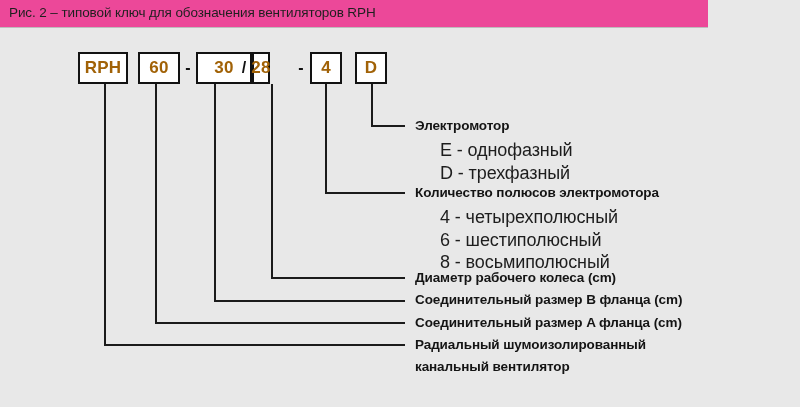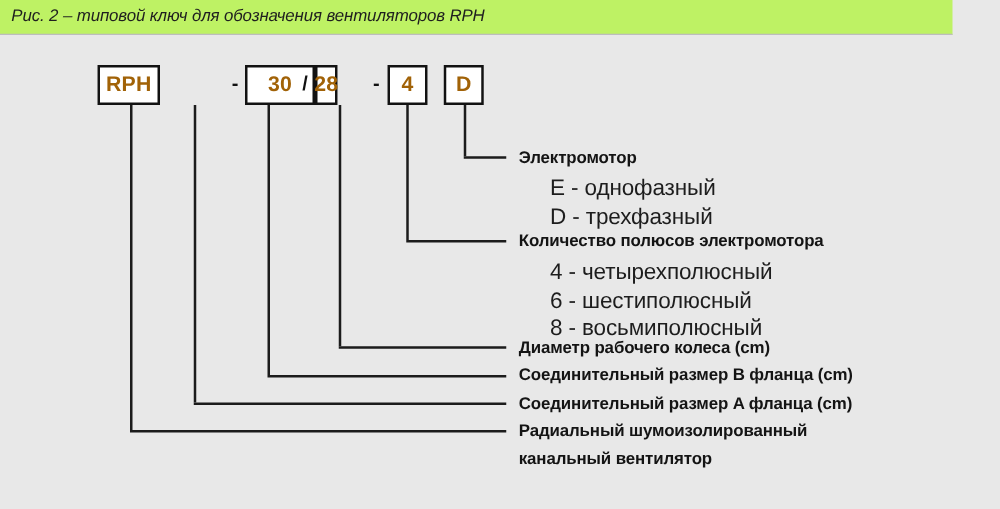--- a/index.html
+++ b/index.html
@@ -8,24 +8,23 @@
     background:#e8e8e8;
     font-family:"Liberation Sans", sans-serif;
     overflow:hidden;
     position:relative;
     color:#1a1a1a;
   }
   #figure-root { position:relative; width:800px; height:407px; }
 
   
   .header-bar {
-    position:absolute; left:0; top:0; width:762px; height:27px;
-    background:#bef264;
+    position:absolute; left:0; top:0; width:708px; height:27px;
+    background:#ec4899;
     border-bottom:1px solid #bdbdbd;
-    font-style:italic;
   }
   .header-title {
     position:absolute; left:9px; top:5px;
     font-size:13.5px; font-weight:400; color:#1f1f1f;
     white-space:nowrap; letter-spacing:-0.1px;
   }
 
   
   .code-row { position:absolute; left:0; top:0; width:800px; height:95px; }
   .code-box {
@@ -67,20 +66,21 @@
 <body>
 
 <div id="figure-root">
 
   <div class="header-bar">
     <div class="header-title">Рис. 2 – типовой ключ для обозначения вентиляторов RPH</div>
   </div>
 
   <div class="code-row" id="code-row">
       <div class="code-box" style="left: 78px; width: 50px;">RPH</div>
+      <div class="code-box" style="left: 138px; width: 42px;">60</div>
       <div class="code-sep" style="left: 180px; width: 16px;">-</div>
       <div class="code-box" style="left: 196px; width: 56px;">30</div>
       <div class="code-sep" style="left: 236px; width: 16px;">/</div>
       <div class="code-box" style="left: 252px; width: 18px; text-align: center;">28</div>
       <div class="code-sep" style="left: 292px; width: 18px;">-</div>
       <div class="code-box" style="left: 310px; width: 32px;">4</div>
       <div class="code-box" style="left: 355px; width: 32px;">D</div>
     </div>
 
   <div id="leader-layer">

